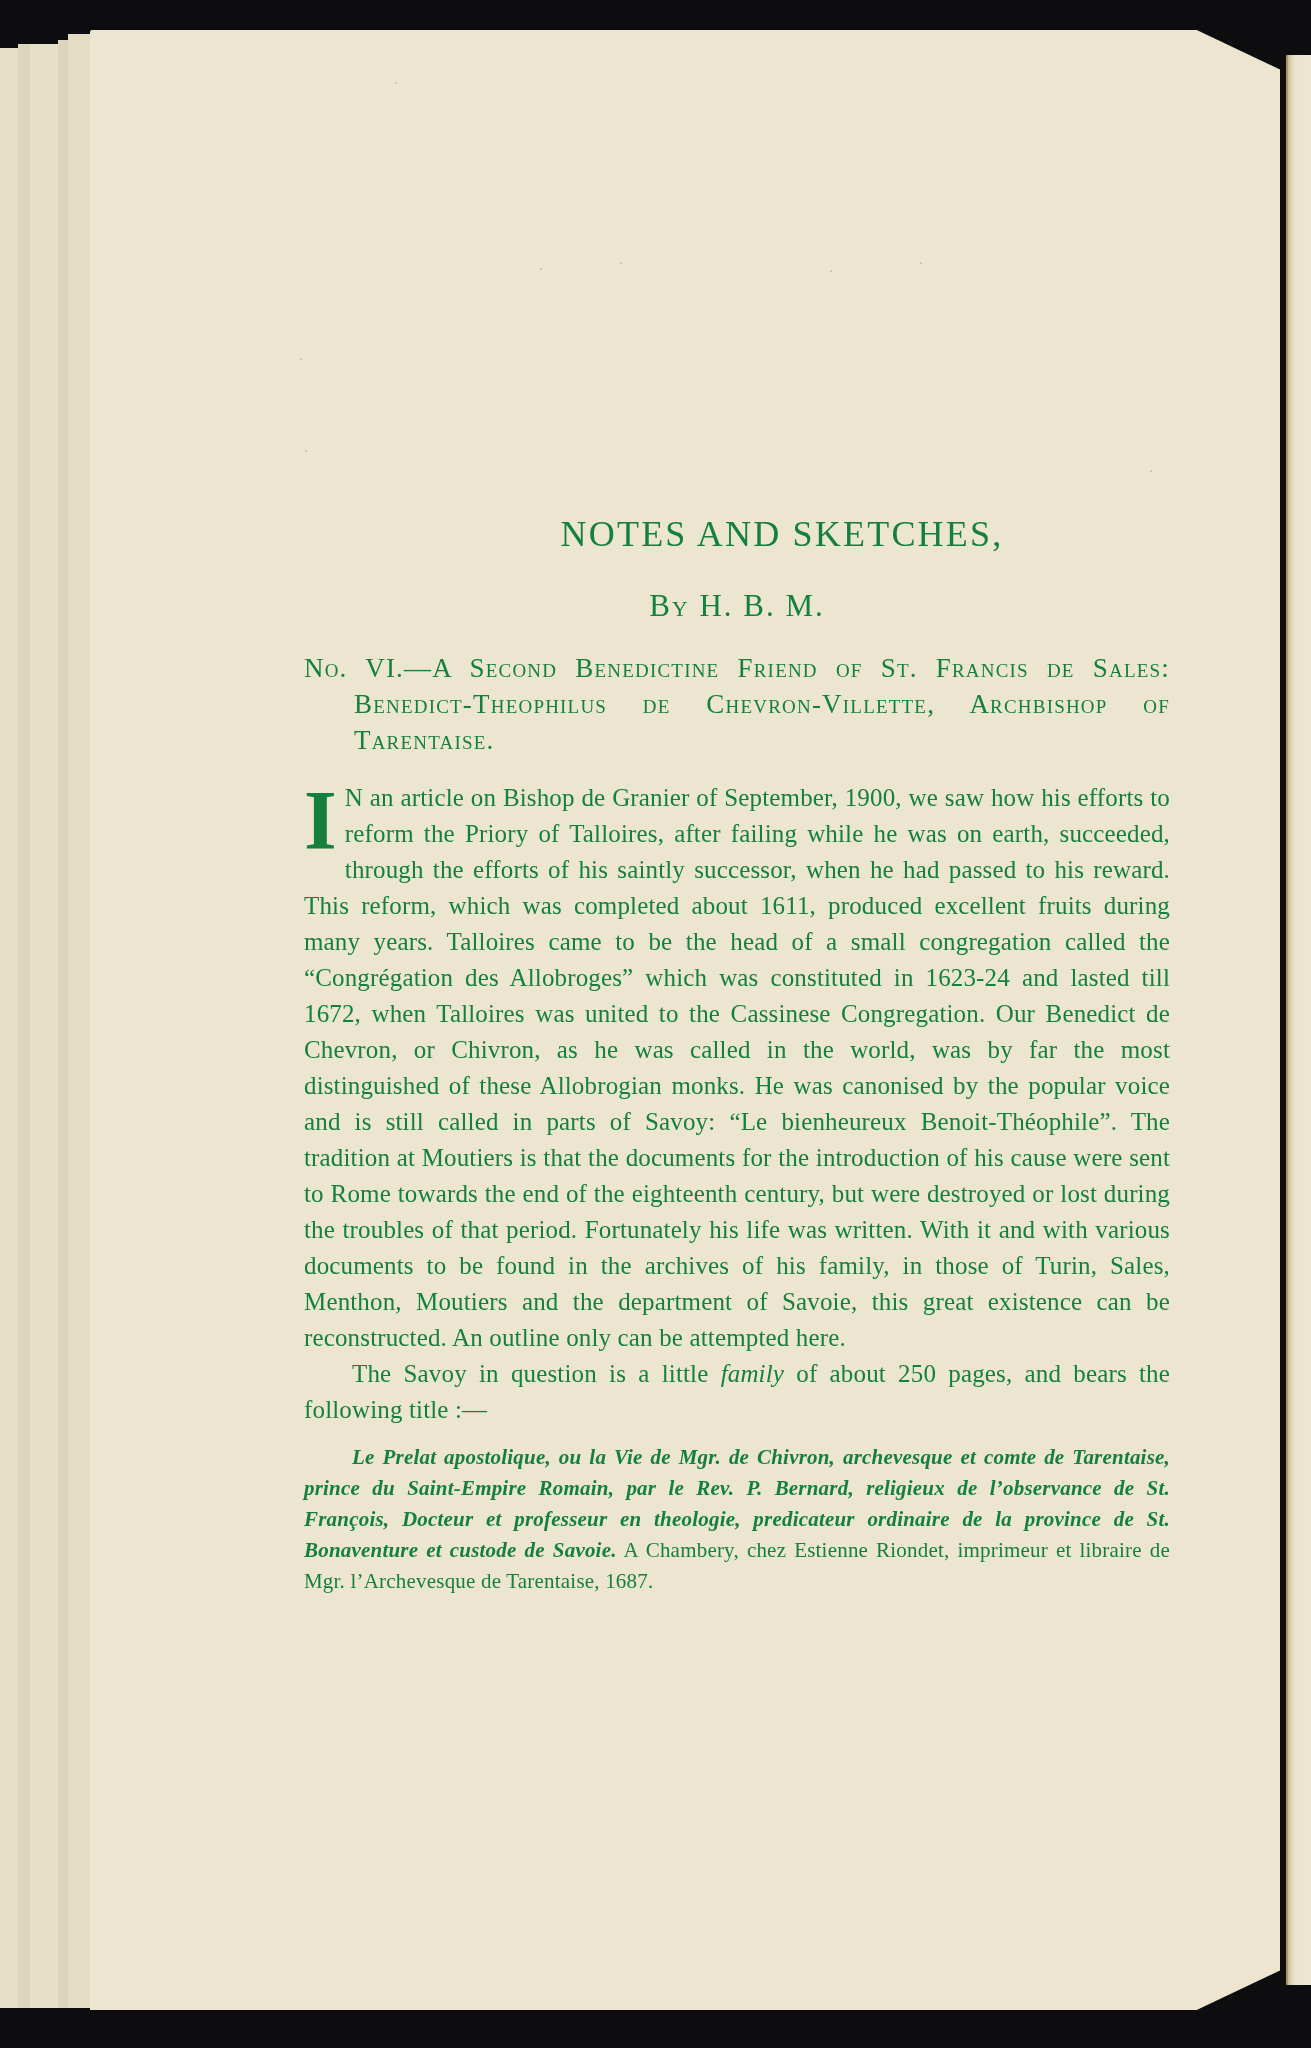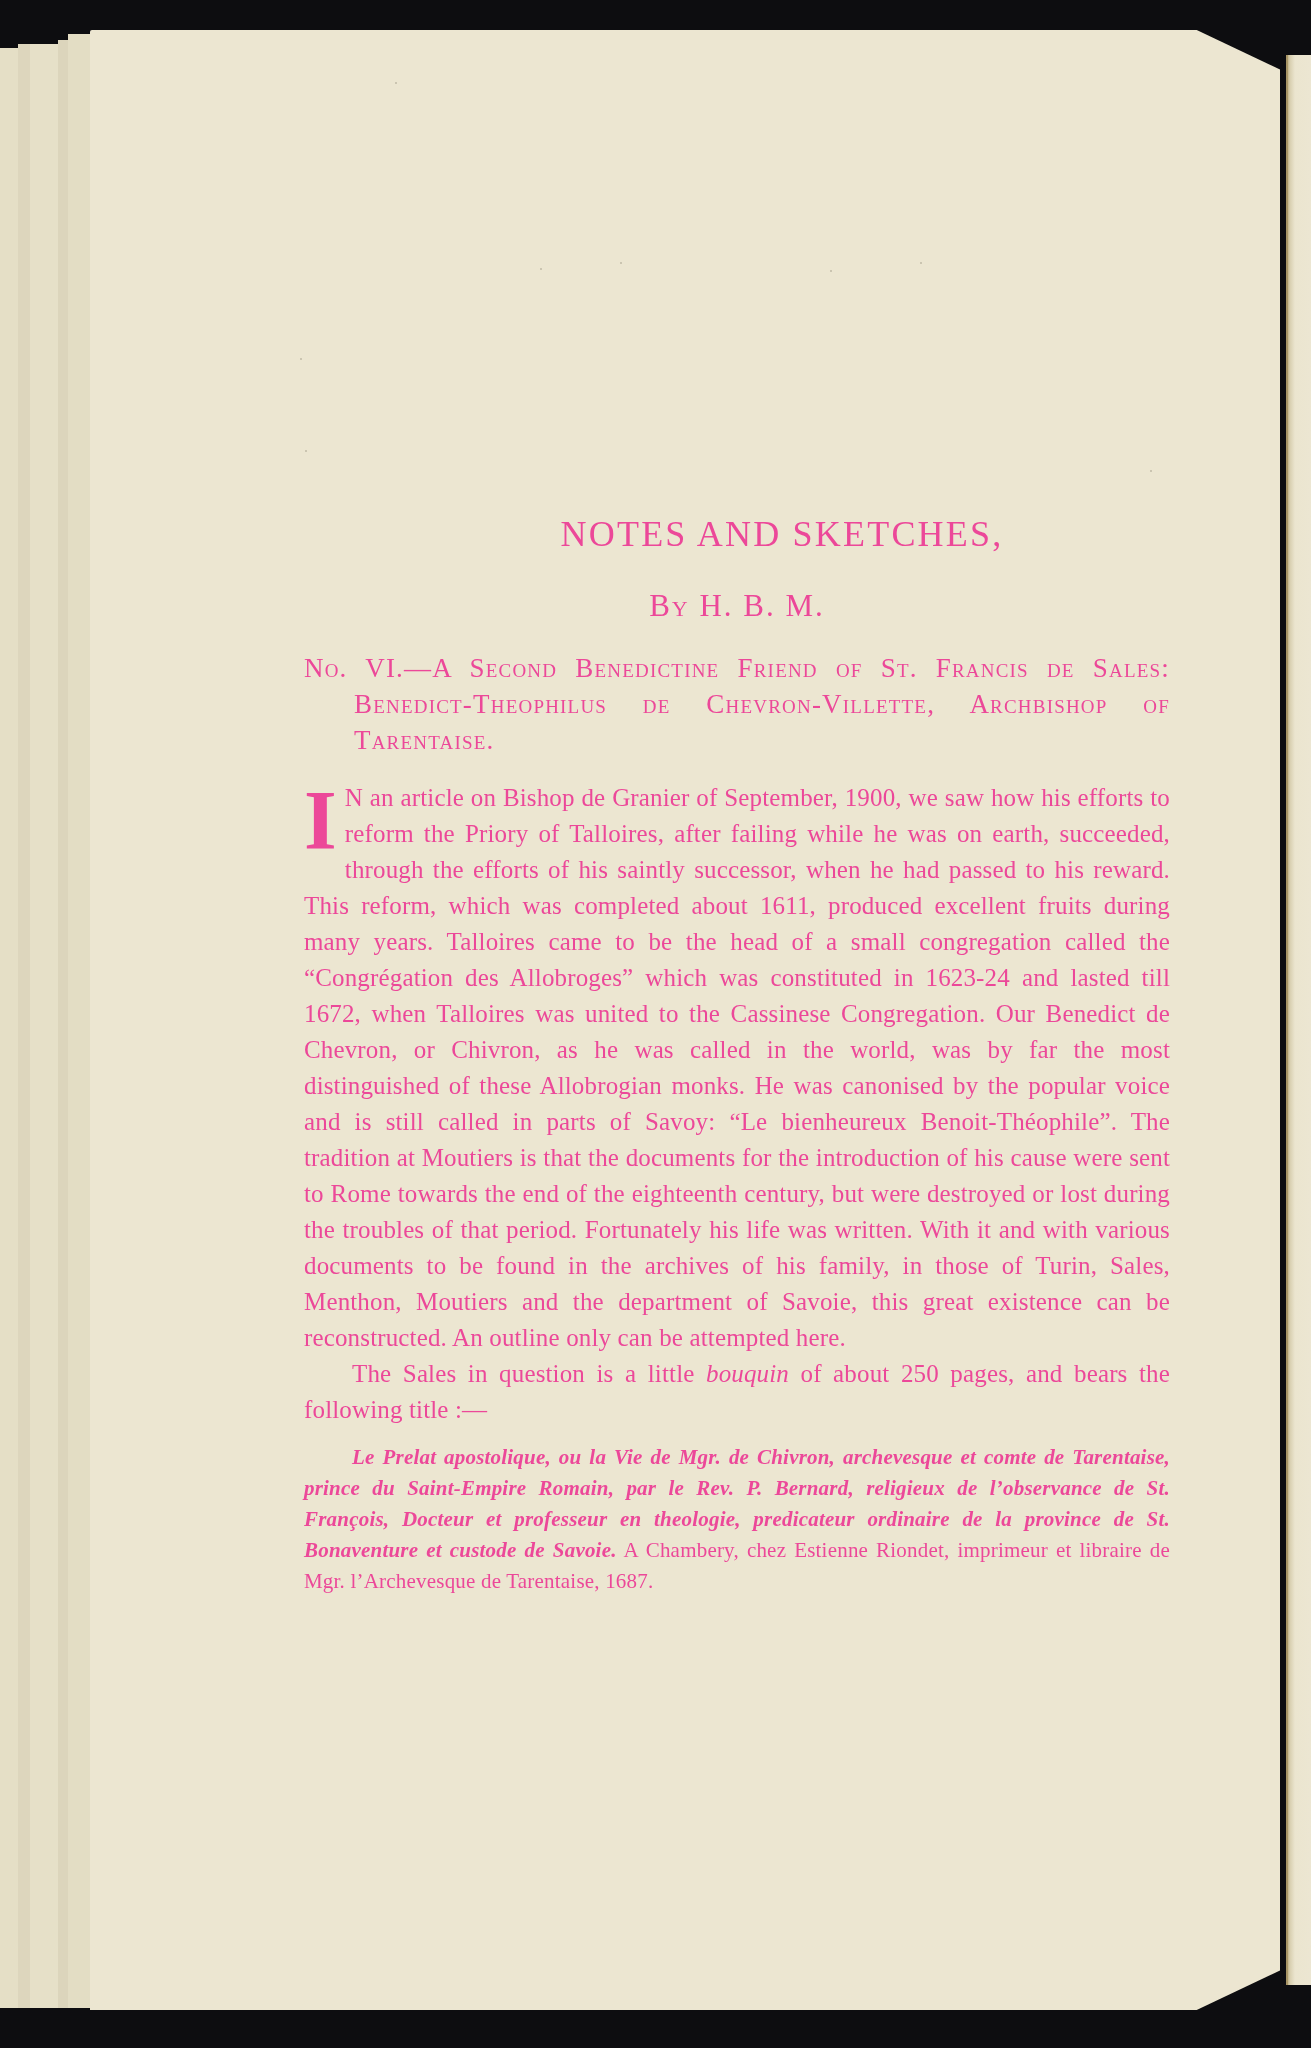--- a/index.html
+++ b/index.html
@@ -27,21 +27,21 @@
     position: absolute; left: 1287px; top: 55px; width: 24px; height: 1930px;
     background: linear-gradient(to right, #b9a776 0, #d8cfb0 3px, #ebe5cf 8px, #ece6d2 100%);
   }
   .gutter-line {
     position: absolute; left: 1286px; top: 55px; width: 2px; height: 1930px;
     background: #a89566;
   }
 
   .content {
     position: absolute; left: 304px; top: 512px; width: 866px;
-    color: #ec4899;
+    color: #15803d;
   }
   .title {
     text-align: center; font-size: 36px; letter-spacing: 2.2px;
     line-height: 44px; font-weight: normal; margin: 0;
   }
   .title .l1 { display: block; padding-left: 90px; }
   .title .l2 { display: block; }
   .byline {
     text-align: center; font-size: 31px; letter-spacing: 2px;
     margin: 30px 0 0 0; line-height: 40px;
@@ -92,21 +92,21 @@
   <div class="byline">
     <span class="sc">By</span>
     <span>H. B. M.</span>
   </div>
   <div class="subtitle">No. VI.—A Second Benedictine Friend of St. Francis de Sales: Benedict-Theophilus de Chevron-Villette, Archbishop of Tarentaise.</div>
 
   <div class="body">
     <p>
       <span class="dropcap">I</span><span>N an article on Bishop de Granier of September, 1900, we saw how his efforts to reform the Priory of Talloires, after failing while he was on earth, succeeded, through the efforts of his saintly successor, when he had passed to his reward.  This reform, which was completed about 1611, produced excellent fruits during many years.  Talloires came to be the head of a small congregation called the “Congrégation des Allobroges” which was constituted in 1623-24 and lasted till 1672, when Talloires was united to the Cassinese Congregation.  Our Benedict de Chevron, or Chivron, as he was called in the world, was by far the most distinguished of these Allobrogian monks.  He was canonised by the popular voice and is still called in parts of Savoy: “Le bienheureux Benoit-Théophile”.  The tradition at Moutiers is that the documents for the introduction of his cause were sent to Rome towards the end of the eighteenth century, but were destroyed or lost during the troubles of that period.  Fortunately his life was written.  With it and with various documents to be found in the archives of his family, in those of Turin, Sales, Menthon, Moutiers and the department of Savoie, this great existence can be reconstructed.  An outline only can be attempted here.</span>
     </p>
-    <p class="p2"><span>The Sales in question is a little </span><i>bouquin</i><span> of about 250 pages, and bears the following title :—</span></p>
+    <p class="p2"><span>The Savoy in question is a little </span><i>family</i><span> of about 250 pages, and bears the following title :—</span></p>
   </div>
 
   <div class="quote">
     <p><i>Le Prelat apostolique, ou la Vie de Mgr. de Chivron, archevesque et comte de Tarentaise, prince du Saint-Empire Romain, par le Rev. P. Bernard, religieux de l’observance de St. François, Docteur et professeur en theologie, predicateur ordinaire de la province de St. Bonaventure et custode de Savoie.</i><span>  A Chambery, chez Estienne Riondet, imprimeur et libraire de Mgr. l’Archevesque de Tarentaise, 1687.</span></p>
   </div>
 </div>
 
 <div class="noise" style="left:540px;top:268px"></div>
 <div class="noise" style="left:620px;top:262px"></div>
 <div class="noise" style="left:830px;top:270px"></div>

